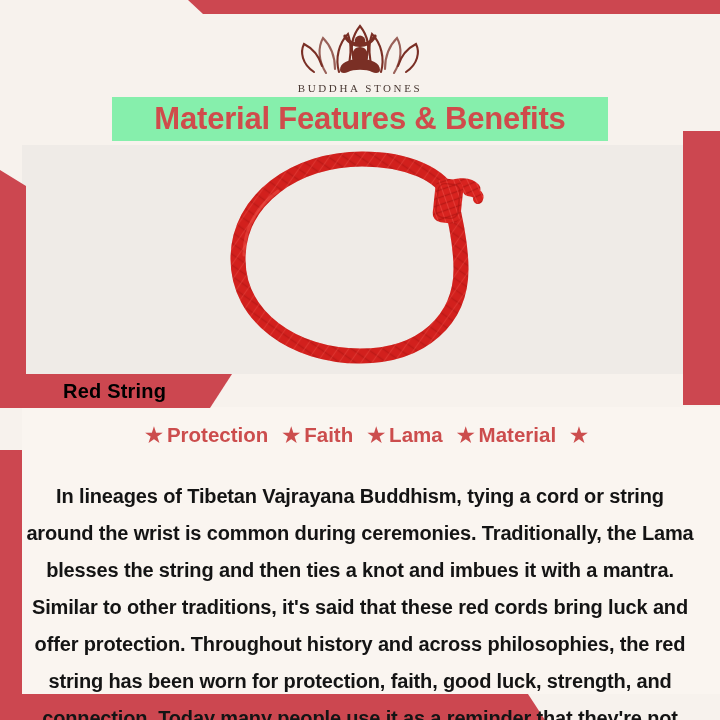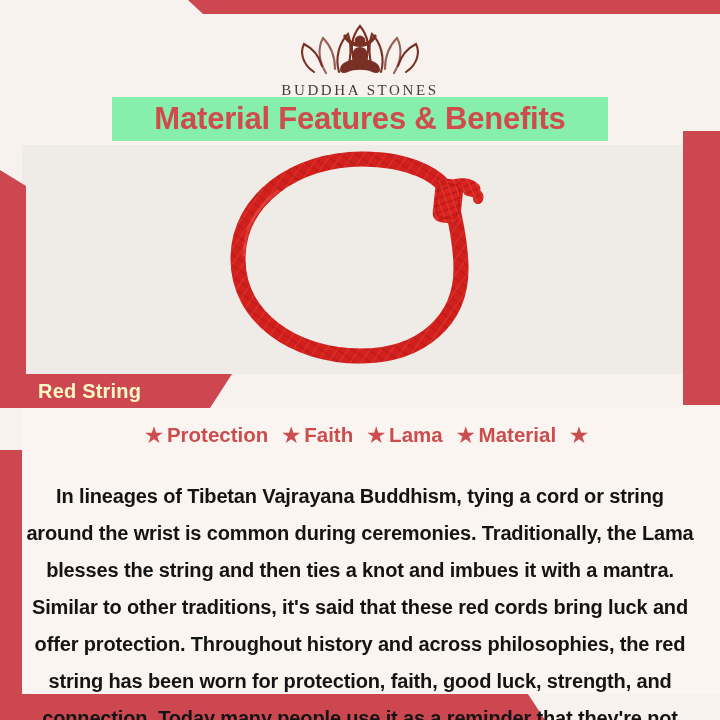--- a/index.html
+++ b/index.html
@@ -107,21 +107,21 @@
     text-align: center;
   }
   .logo-mark {
     display: block;
     margin: 0 auto;
   }
   .logo-word {
     display: block;
     margin-top: 2px;
     font-family: "Liberation Serif", serif;
-    font-size: 15px;
+    font-size: 11px;
     letter-spacing: 2.6px;
     color: #4a3a34;
     font-weight: 400;
   }
 
   
   .title-banner {
     position: absolute;
     left: 112px;
     top: 97px;
@@ -162,24 +162,24 @@
     top: 374px;
     width: 232px;
     height: 34px;
     background: #cc4750;
     clip-path: polygon(0 0, 232px 0, 210px 34px, 0 34px);
     -webkit-clip-path: polygon(0 0, 232px 0, 210px 34px, 0 34px);
     display: flex;
     align-items: center;
   }
   .name-text {
-    color: #fef9c3;
+    color: #000000;
     font-size: 20px;
     font-weight: bold;
-    margin-left: 38px;
+    margin-left: 63px;
     letter-spacing: 0.2px;
   }
 
   
   .benefits-row {
     position: absolute;
     left: 22px;
     top: 418px;
     width: 690px;
     height: 34px;

